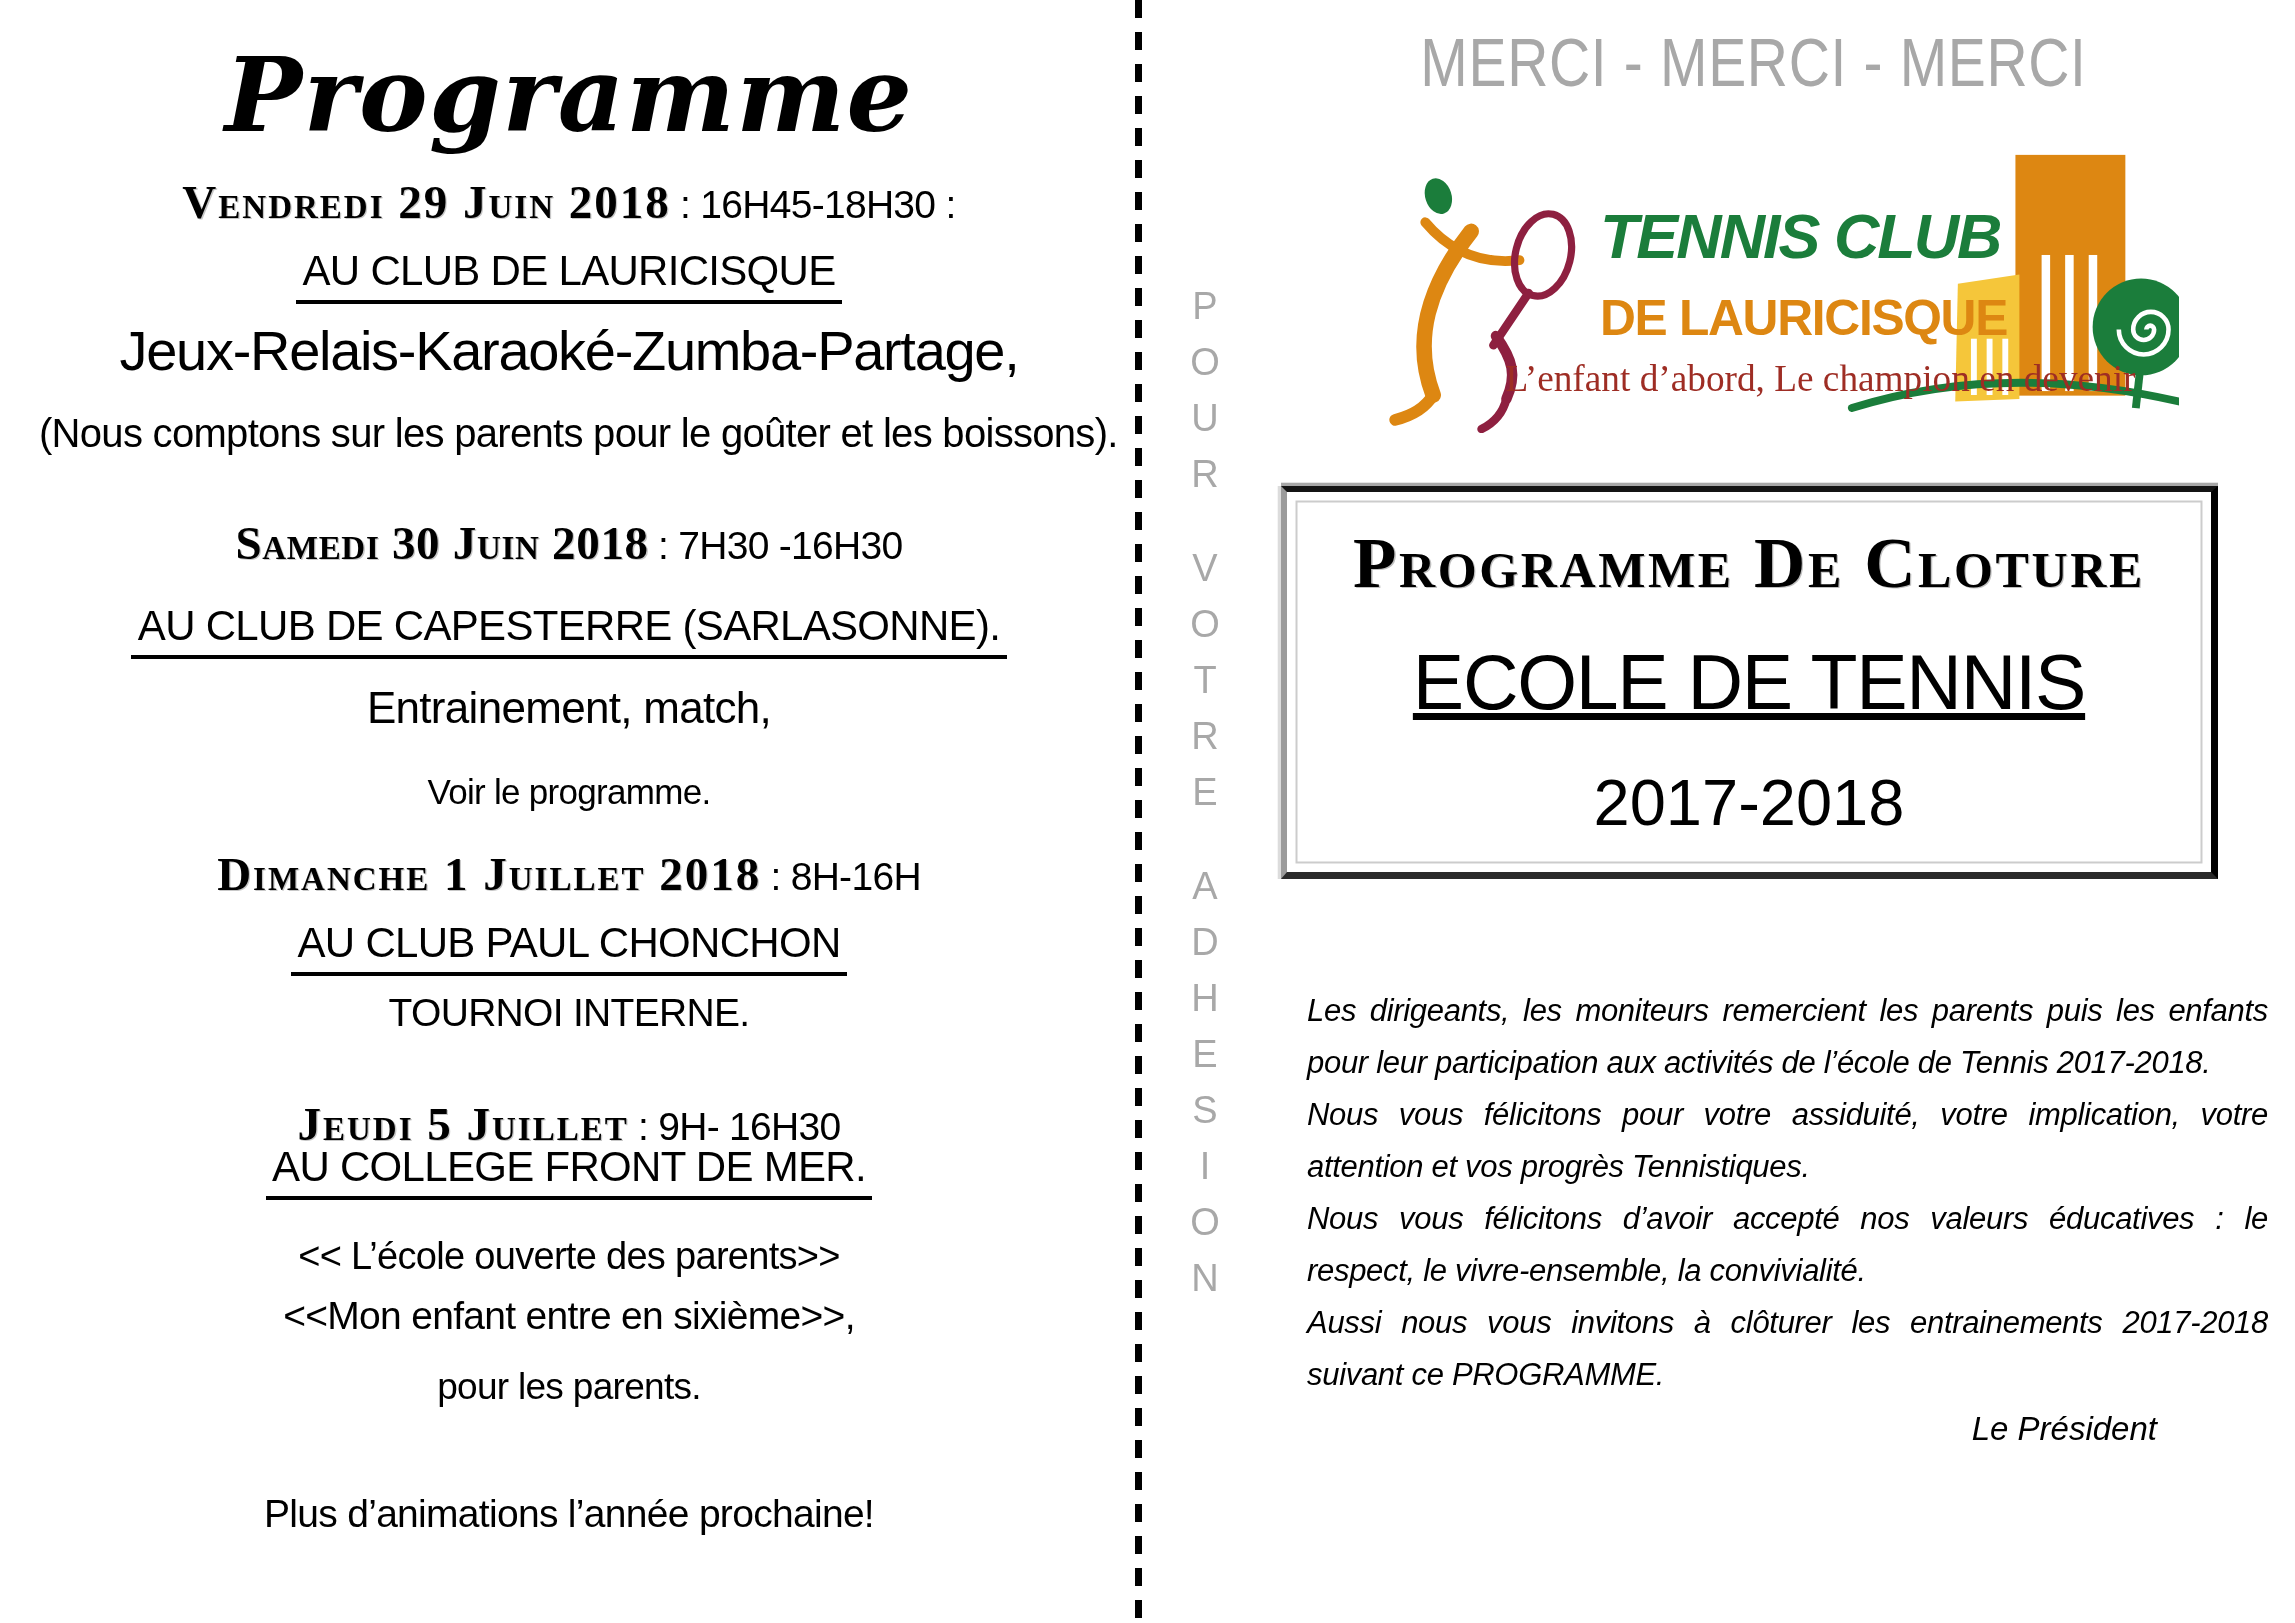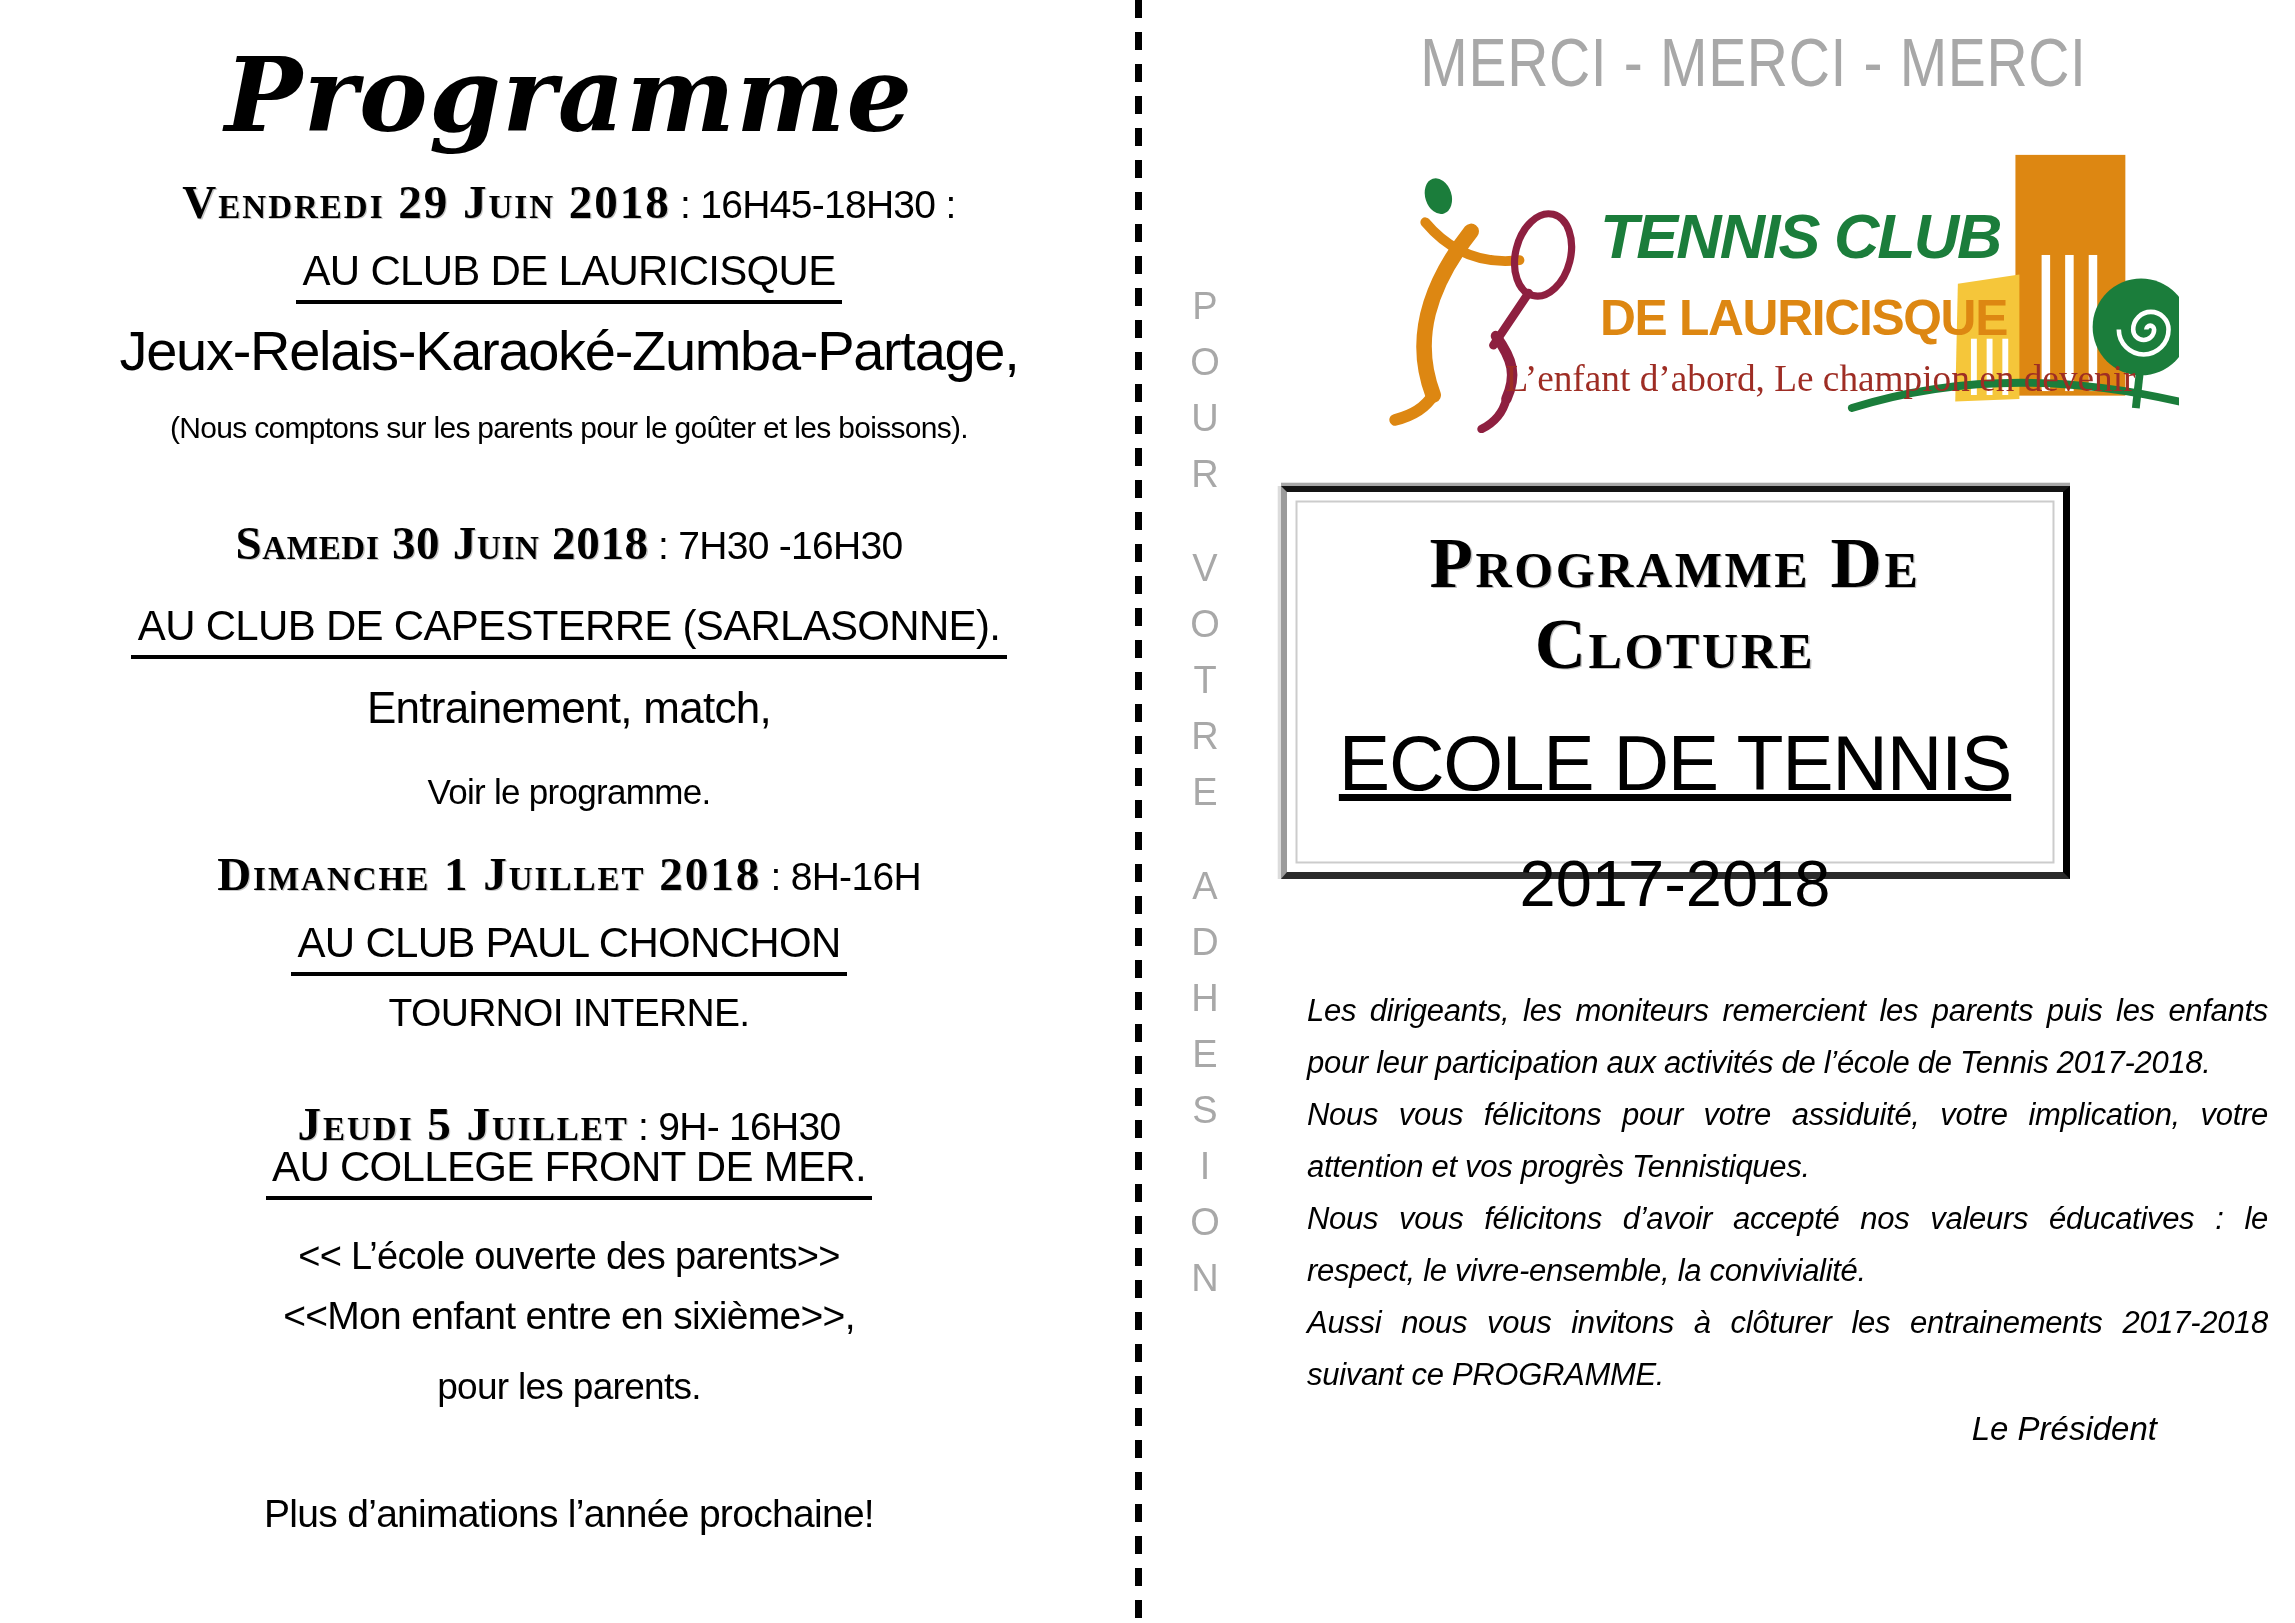--- a/index.html
+++ b/index.html
@@ -17,41 +17,41 @@
   
   .script-title{font-family:"DejaVu Serif","Liberation Serif",serif;font-style:italic;font-weight:700;
                 font-size:103px;transform:skewX(-7deg);letter-spacing:1.3px;}
   .deco{font-family:var(--serif);font-variant:small-caps;font-weight:700;font-size:47px;
         letter-spacing:2px;text-shadow:1.3px 1.3px 0 rgba(0,0,0,.22);}
   .deco-heavy{font-weight:900;letter-spacing:0.7px;}
   .time{font-family:var(--sans);font-size:39px;letter-spacing:-0.7px;margin-left:9.2px;}
   .venue{display:inline-block;font-size:42px;letter-spacing:-0.7px;
          border-bottom:4.6px solid #000;padding:0 6.5px 5.2px;}
   .big-line{font-size:56px;letter-spacing:-1.3px;}
-  .note-line{font-size:30px;letter-spacing:-0.7px;}
+  .note-line{font-size:40px;letter-spacing:-0.7px;}
   .mid-line{font-size:44px;letter-spacing:-0.7px;}
   .sub-line{font-size:35px;letter-spacing:-0.7px;}
   .caps-line{font-size:39px;letter-spacing:-0.7px;}
   .footer-line{font-size:39px;letter-spacing:-0.7px;}
 
   
   .fold-line{position:absolute;left:1135px;top:0;width:7.2px;height:1623px;
              background:repeating-linear-gradient(180deg,#000 0 17.7px,transparent 17.7px 32px);}
   .vertical-text{position:absolute;left:1169px;top:278px;width:72px;display:flex;
                  flex-direction:column;align-items:center;color:var(--c-gray);
                  font-size:38px;font-family:var(--sans);}
   .vletter{height:56px;line-height:56px;display:block;}
   .vgap{height:38px;display:block;}
 
   
   .merci{position:absolute;left:1243px;top:27.5px;width:1021px;text-align:center;
          color:var(--c-gray);font-size:60px;letter-spacing:0.7px;transform:scale(.95,1.15);}
   .logo{position:absolute;left:1335px;top:145px;width:844px;height:288px;}
 
-  .cert-box{position:absolute;left:1281px;top:486px;width:789px;height:393px;
+  .cert-box{position:absolute;left:1281px;top:486px;width:937px;height:393px;
             border-top:6.5px solid #141414;border-right:7.2px solid #000;
             border-bottom:7.2px solid #2a2a2a;border-left:6.5px solid #9b9b9b;
             box-shadow:0 -3.3px 0 #a8a8a8,-3.3px 0 0 #dcdcdc,
                        inset 0 0 0 8.5px #ffffff,inset 0 0 0 10.5px #cccccc;
             display:flex;flex-direction:column;align-items:center;text-align:center;}
   .box-title{margin-top:31px;font-family:var(--serif);font-variant:small-caps;font-weight:700;
              font-size:71px;letter-spacing:2.6px;text-shadow:1.3px 1.3px 0 rgba(0,0,0,.25);}
   .box-line1{margin-top:34px;font-size:77px;letter-spacing:-1.3px;text-decoration:underline;}
   .box-line2{margin-top:38px;font-size:65px;letter-spacing:0;}
 

